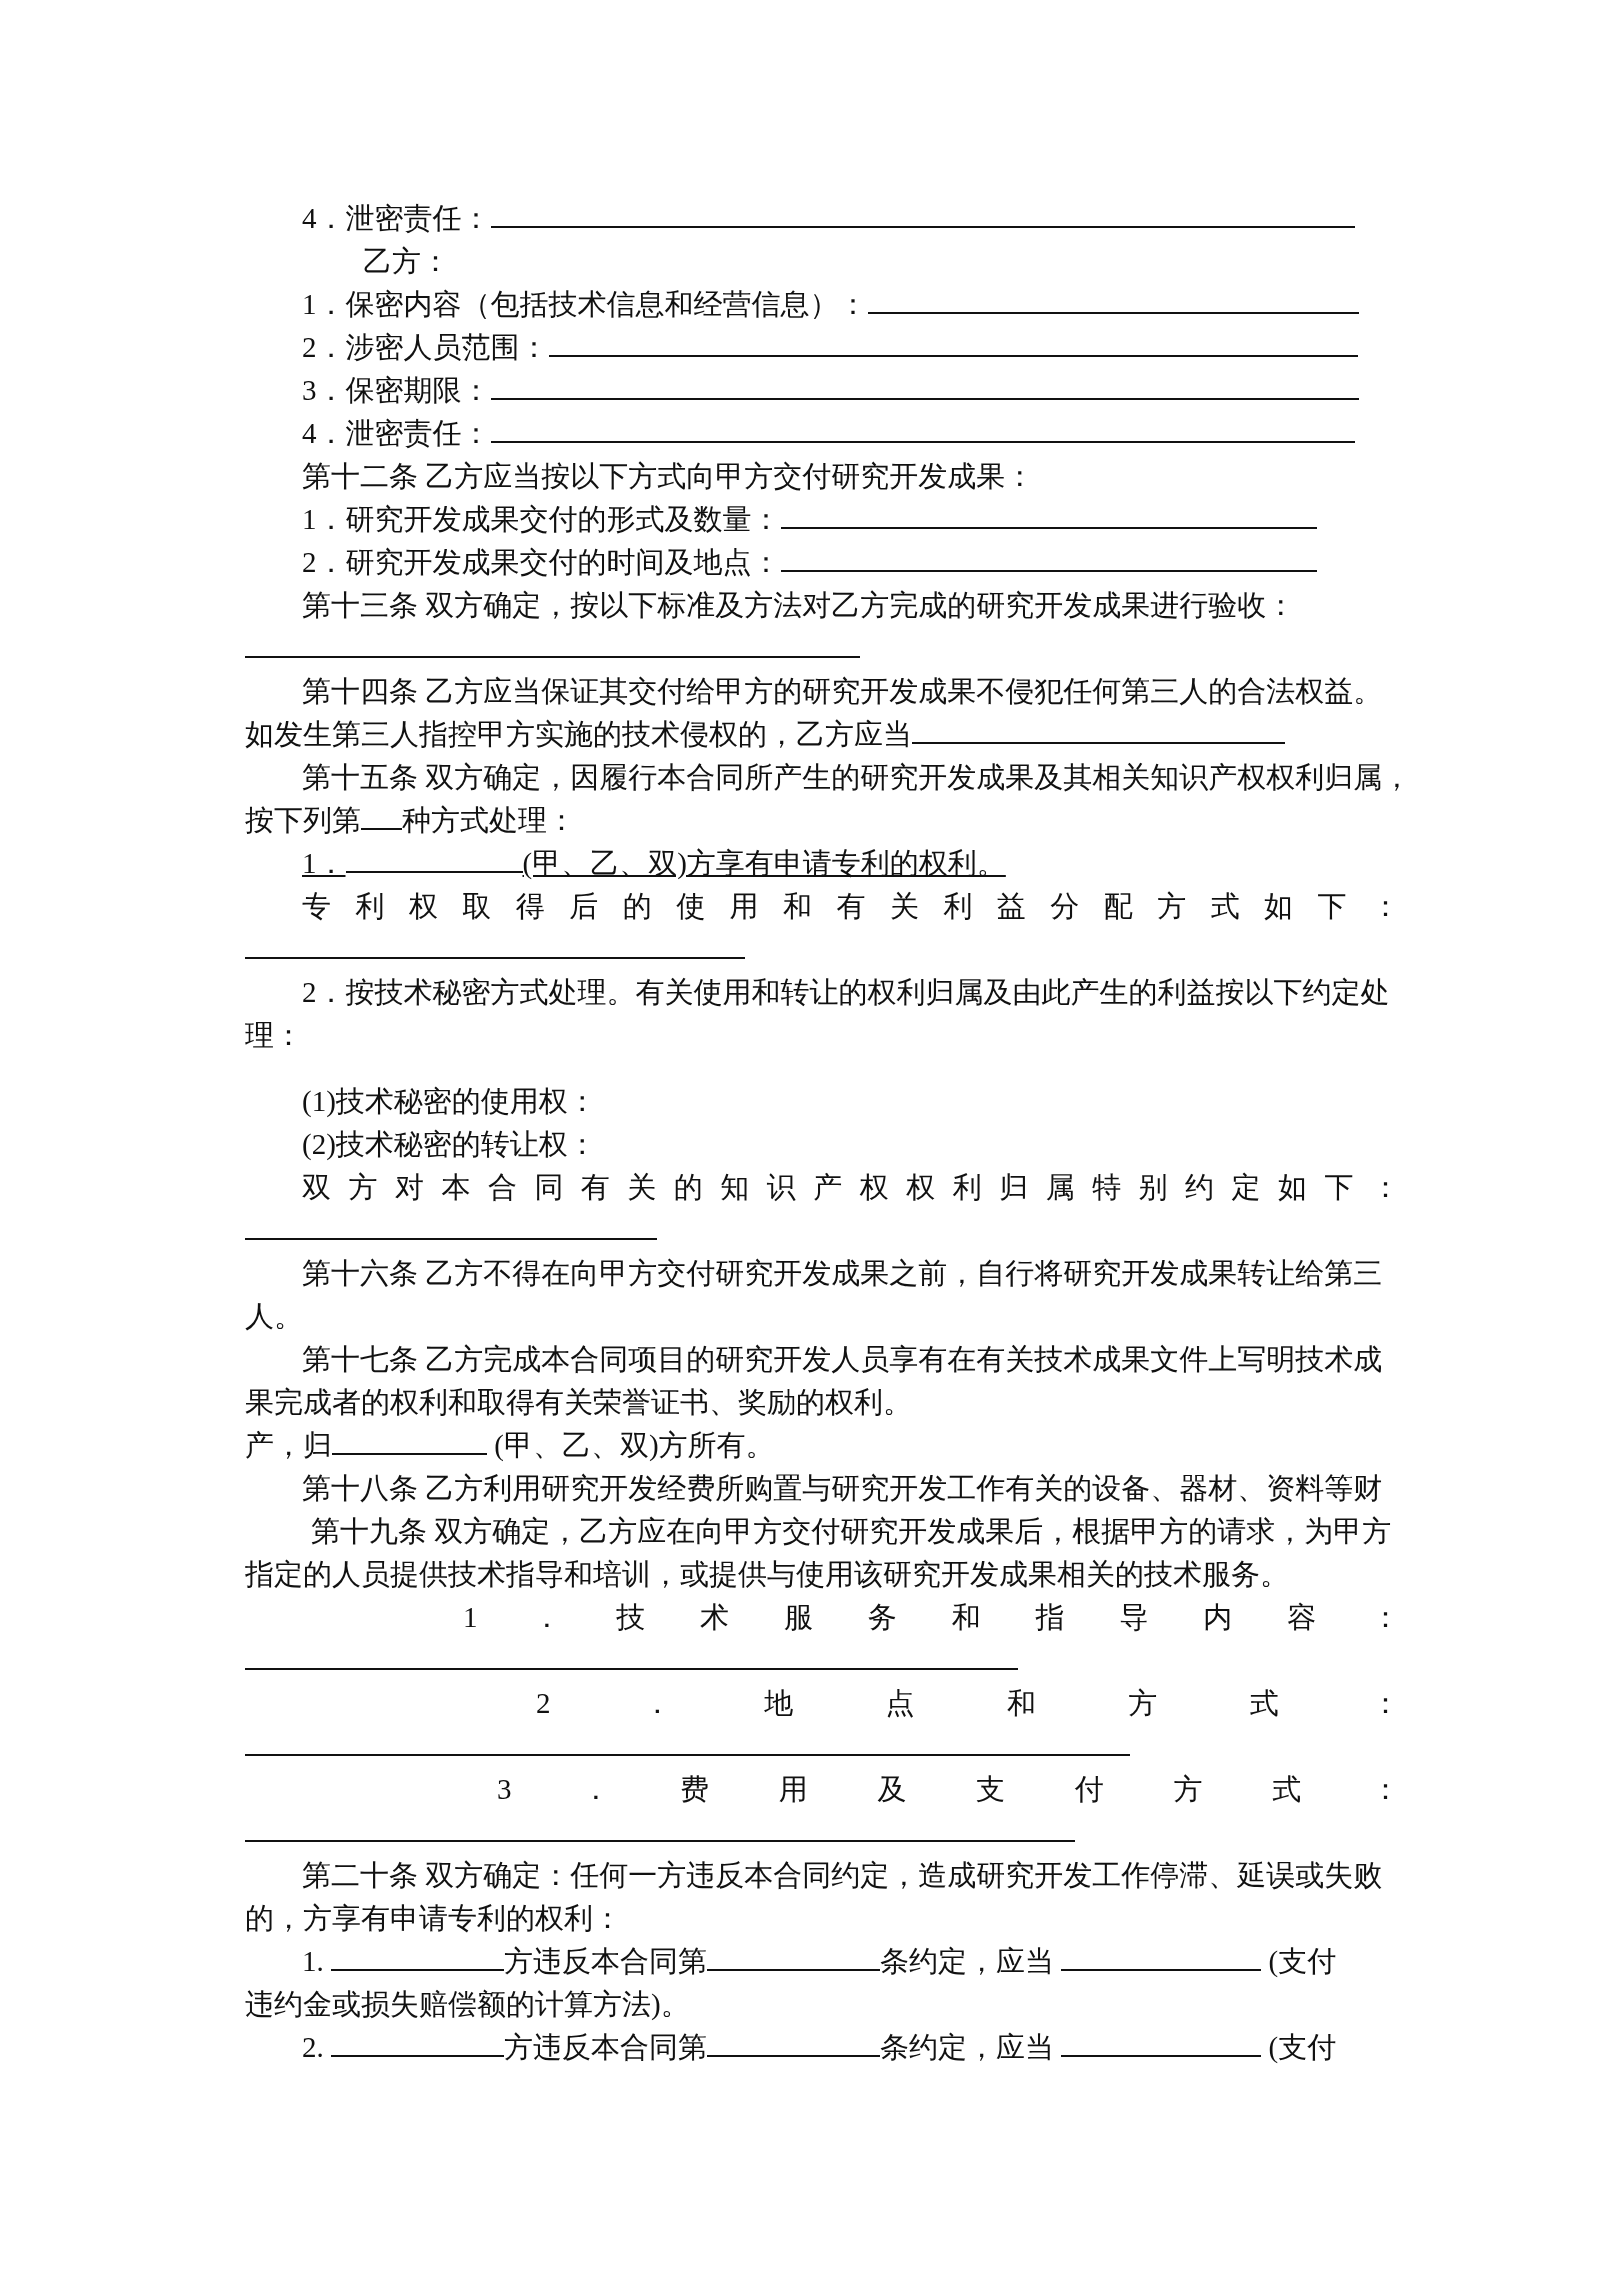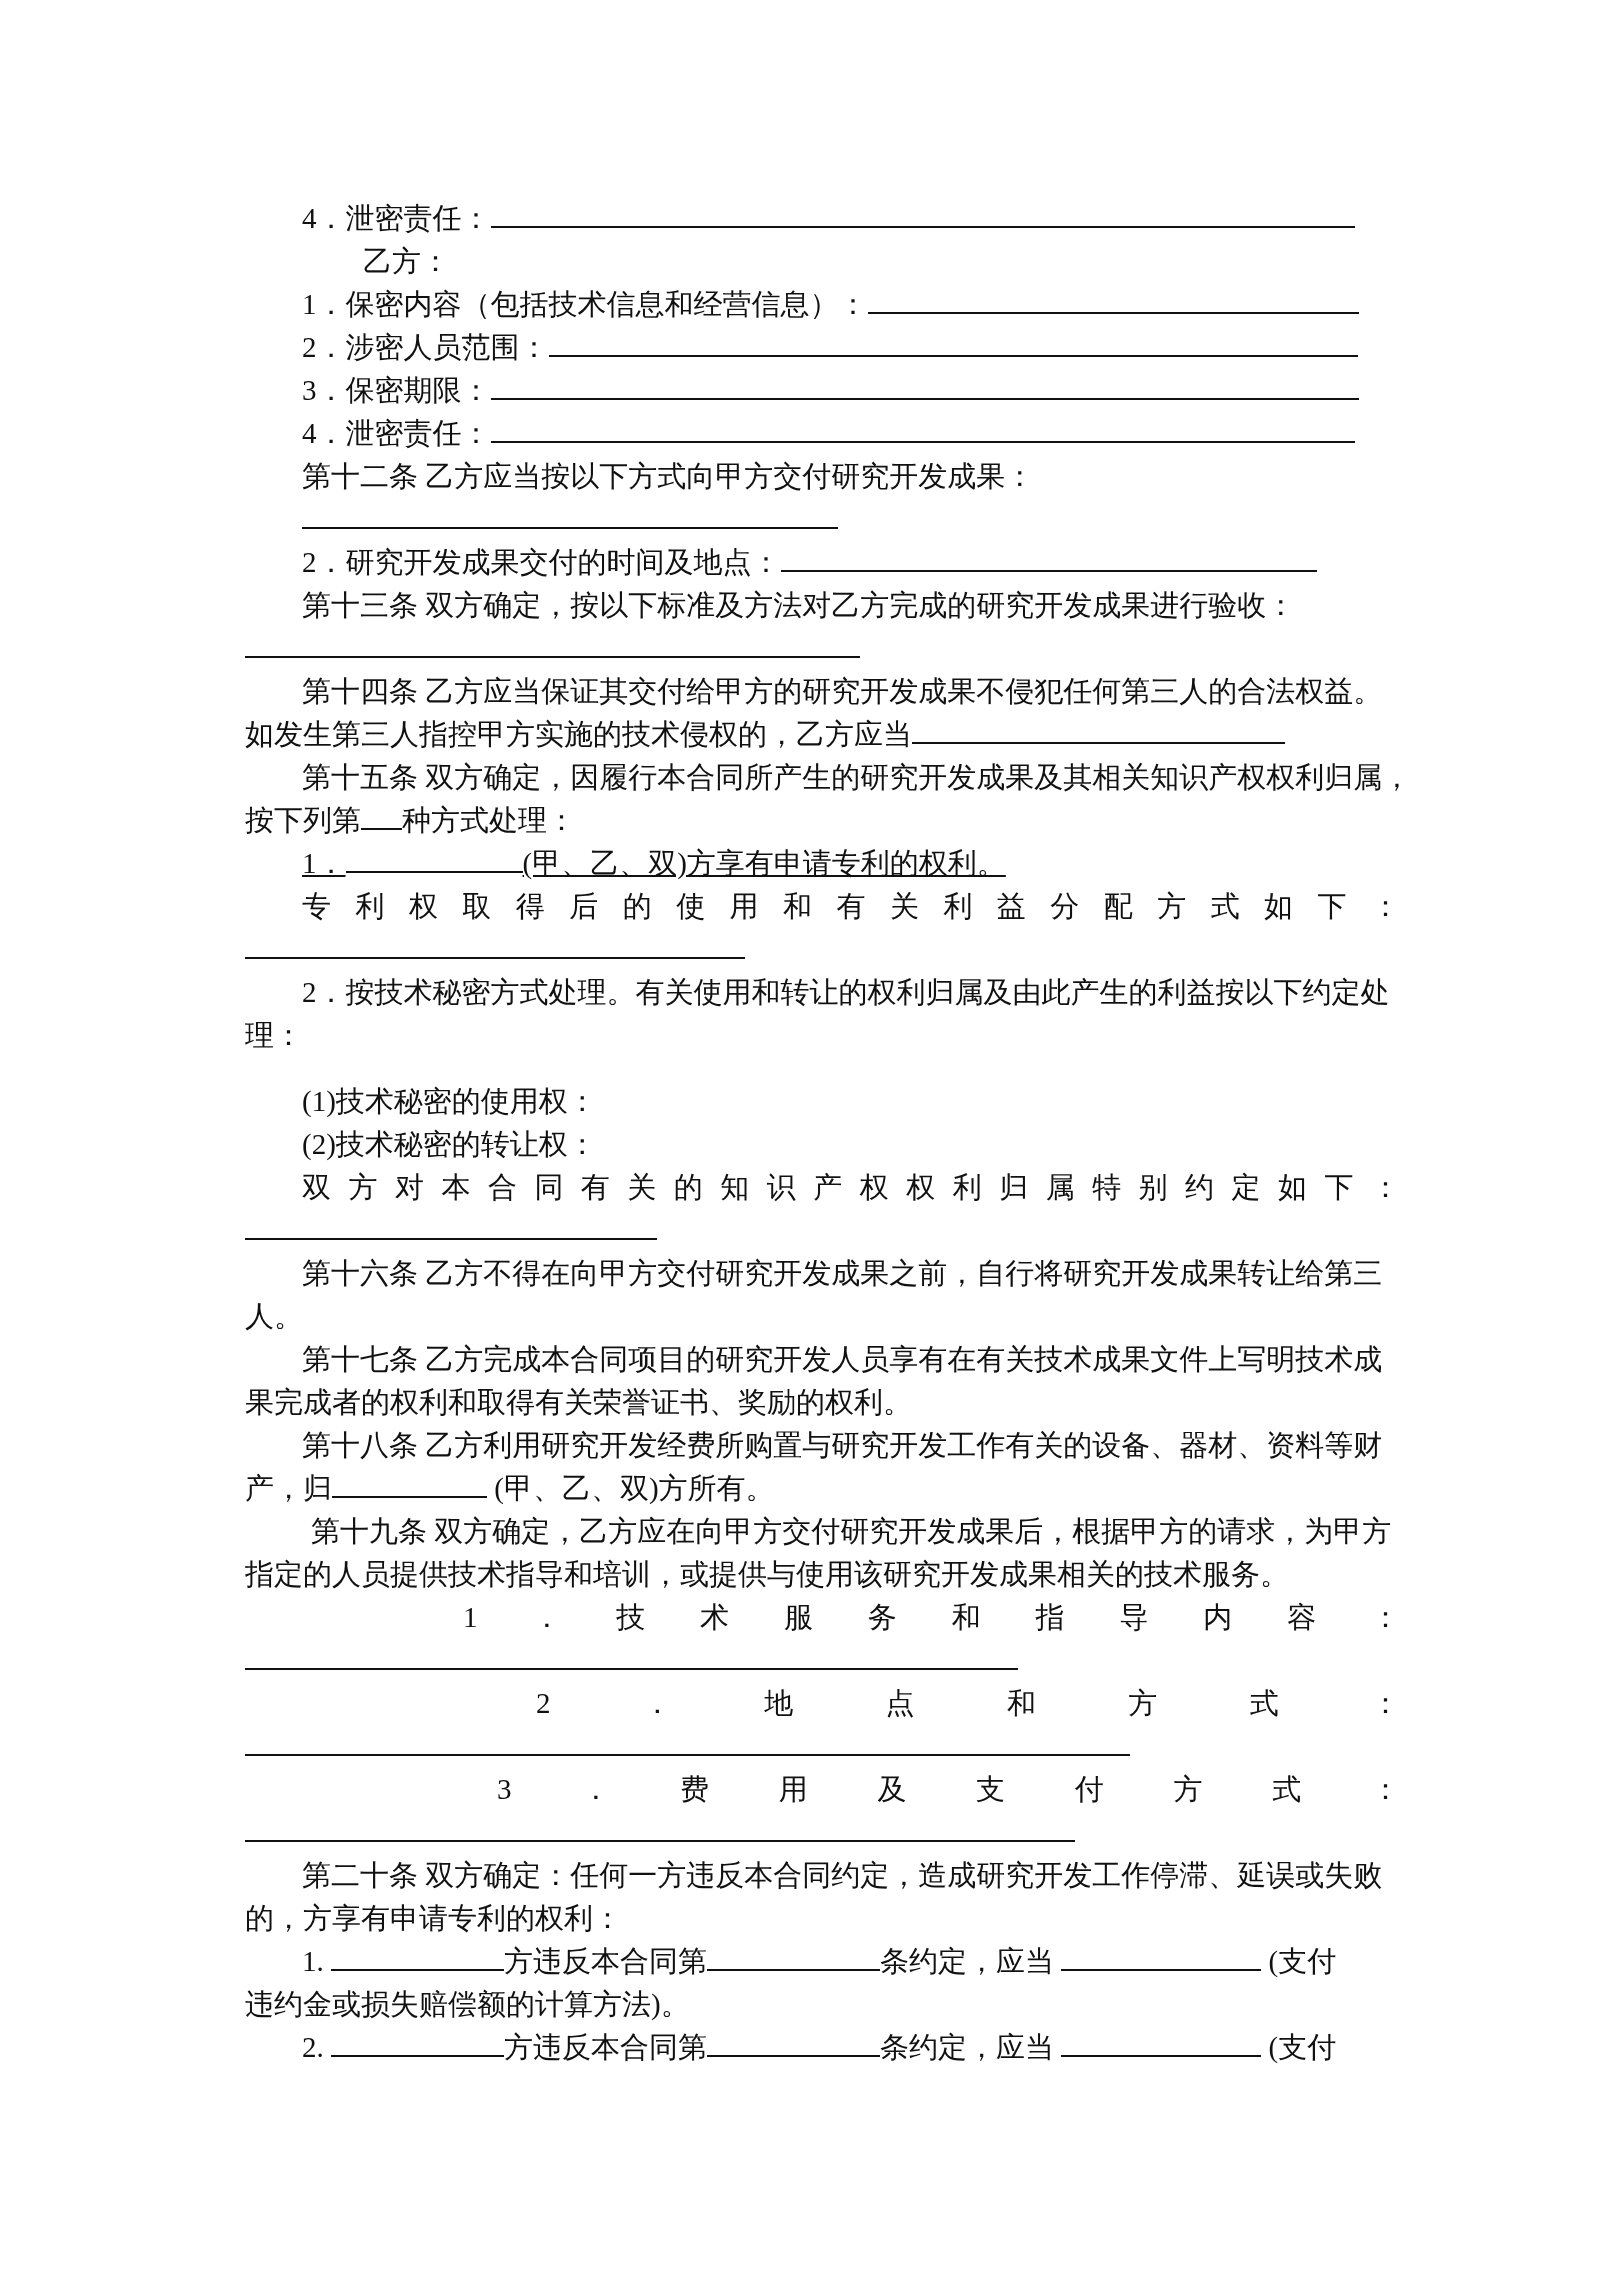--- a/index.html
+++ b/index.html
@@ -34,43 +34,43 @@
 <body>
 
 <div id="doc">
     <div class="line" style="padding-left: 57px;"><span>4．泄密责任：</span><span class="u" style="width: 864px;"></span></div>
     <div class="line" style="padding-left: 118px;"><span>乙方：</span></div>
     <div class="line" style="padding-left: 57px;"><span>1．保密内容（包括技术信息和经营信息）：</span><span class="u" style="width: 491px;"></span></div>
     <div class="line" style="padding-left: 57px;"><span>2．涉密人员范围：</span><span class="u" style="width: 809px;"></span></div>
     <div class="line" style="padding-left: 57px;"><span>3．保密期限：</span><span class="u" style="width: 868px;"></span></div>
     <div class="line" style="padding-left: 57px;"><span>4．泄密责任：</span><span class="u" style="width: 864px;"></span></div>
     <div class="line" style="padding-left: 57px;"><span>第十二条 乙方应当按以下方式向甲方交付研究开发成果：</span></div>
-    <div class="line" style="padding-left: 57px;"><span class="u" style="width: 536px;"></span></div>
+    <div class="line" style="padding-left: 57px;"><span>1．研究开发成果交付的形式及数量：</span><span class="u" style="width: 536px;"></span></div>
     <div class="line" style="padding-left: 57px;"><span>2．研究开发成果交付的时间及地点：</span><span class="u" style="width: 536px;"></span></div>
     <div class="line" style="padding-left: 57px;"><span>第十三条 双方确定，按以下标准及方法对乙方完成的研究开发成果进行验收：</span></div>
     <div class="line"><span class="u" style="width: 615px;"></span></div>
     <div class="line" style="padding-left: 57px;"><span>第十四条 乙方应当保证其交付给甲方的研究开发成果不侵犯任何第三人的合法权益。</span></div>
     <div class="line"><span>如发生第三人指控甲方实施的技术侵权的，乙方应当</span><span class="u" style="width: 373px;"></span></div>
     <div class="line" style="padding-left: 57px;"><span>第十五条 双方确定，因履行本合同所产生的研究开发成果及其相关知识产权权利归属，</span></div>
     <div class="line"><span>按下列第</span><span class="u" style="width: 41px;"></span><span>种方式处理：</span></div>
     <div class="line" style="padding-left: 57px; text-decoration: underline;"><span>1．</span><span class="u" style="width: 177px;"></span><span>(甲、乙、双)方享有申请专利的权利。</span></div>
     <div class="line spread" style="padding-left: 57px;"><span>专利权取得后的使用和有关利益分配方式如下：</span></div>
     <div class="line"><span class="u" style="width: 500px;"></span></div>
     <div class="line" style="padding-left: 57px;"><span>2．按技术秘密方式处理。有关使用和转让的权利归属及由此产生的利益按以下约定处</span></div>
     <div class="line"><span>理：</span></div>
     <div class="line" style="padding-left: 57px; margin-top: 23px;"><span>(1)技术秘密的使用权：</span></div>
     <div class="line" style="padding-left: 57px;"><span>(2)技术秘密的转让权：</span></div>
     <div class="line spread" style="padding-left: 57px;"><span>双方对本合同有关的知识产权权利归属特别约定如下：</span></div>
     <div class="line"><span class="u" style="width: 412px;"></span></div>
     <div class="line" style="padding-left: 57px;"><span>第十六条 乙方不得在向甲方交付研究开发成果之前，自行将研究开发成果转让给第三</span></div>
     <div class="line"><span>人。</span></div>
     <div class="line" style="padding-left: 57px;"><span>第十七条 乙方完成本合同项目的研究开发人员享有在有关技术成果文件上写明技术成</span></div>
     <div class="line"><span>果完成者的权利和取得有关荣誉证书、奖励的权利。</span></div>
+    <div class="line"><span>产，归</span><span class="u" style="width: 155px;"></span><span> (甲、乙、双)方所有。</span></div>
     <div class="line" style="padding-left: 57px;"><span>第十八条 乙方利用研究开发经费所购置与研究开发工作有关的设备、器材、资料等财</span></div>
-    <div class="line"><span>产，归</span><span class="u" style="width: 155px;"></span><span> (甲、乙、双)方所有。</span></div>
     <div class="line" style="padding-left: 57px; text-align: center;"><span>第十九条 双方确定，乙方应在向甲方交付研究开发成果后，根据甲方的请求，为甲方</span></div>
     <div class="line"><span>指定的人员提供技术指导和培训，或提供与使用该研究开发成果相关的技术服务。</span></div>
     <div class="line spread" style="padding-left: 218px;"><span>1．技术服务和指导内容：</span></div>
     <div class="line"><span class="u" style="width: 773px;"></span></div>
     <div class="line spread" style="padding-left: 291px;"><span>2．地点和方式：</span></div>
     <div class="line"><span class="u" style="width: 885px;"></span></div>
     <div class="line spread" style="padding-left: 252px;"><span>3．费用及支付方式：</span></div>
     <div class="line"><span class="u" style="width: 830px;"></span></div>
     <div class="line" style="padding-left: 57px;"><span>第二十条 双方确定：任何一方违反本合同约定，造成研究开发工作停滞、延误或失败</span></div>
     <div class="line"><span>的，方享有申请专利的权利：</span></div>

